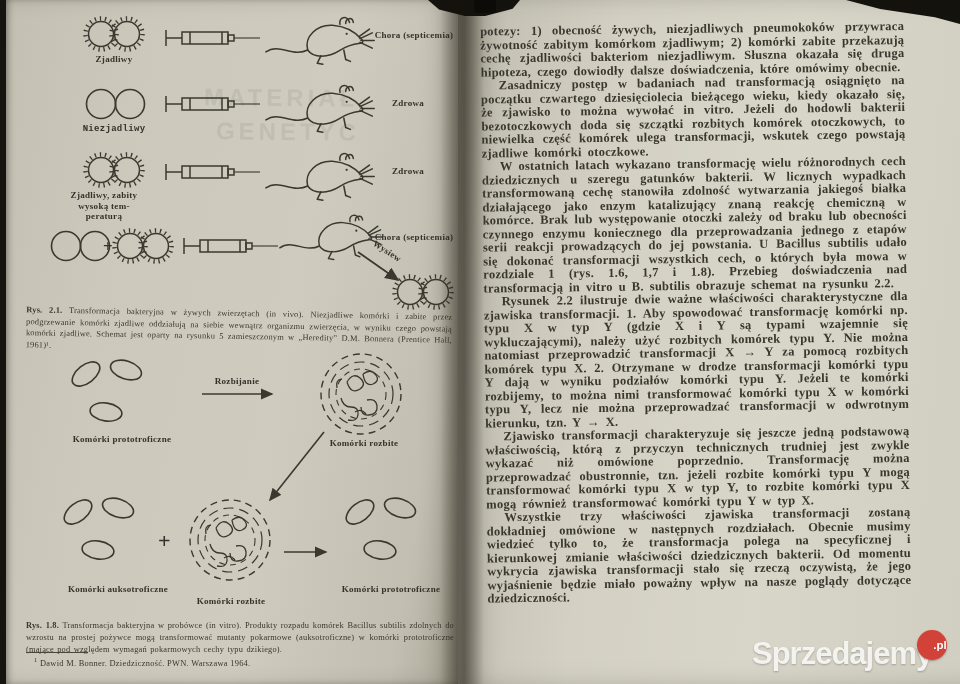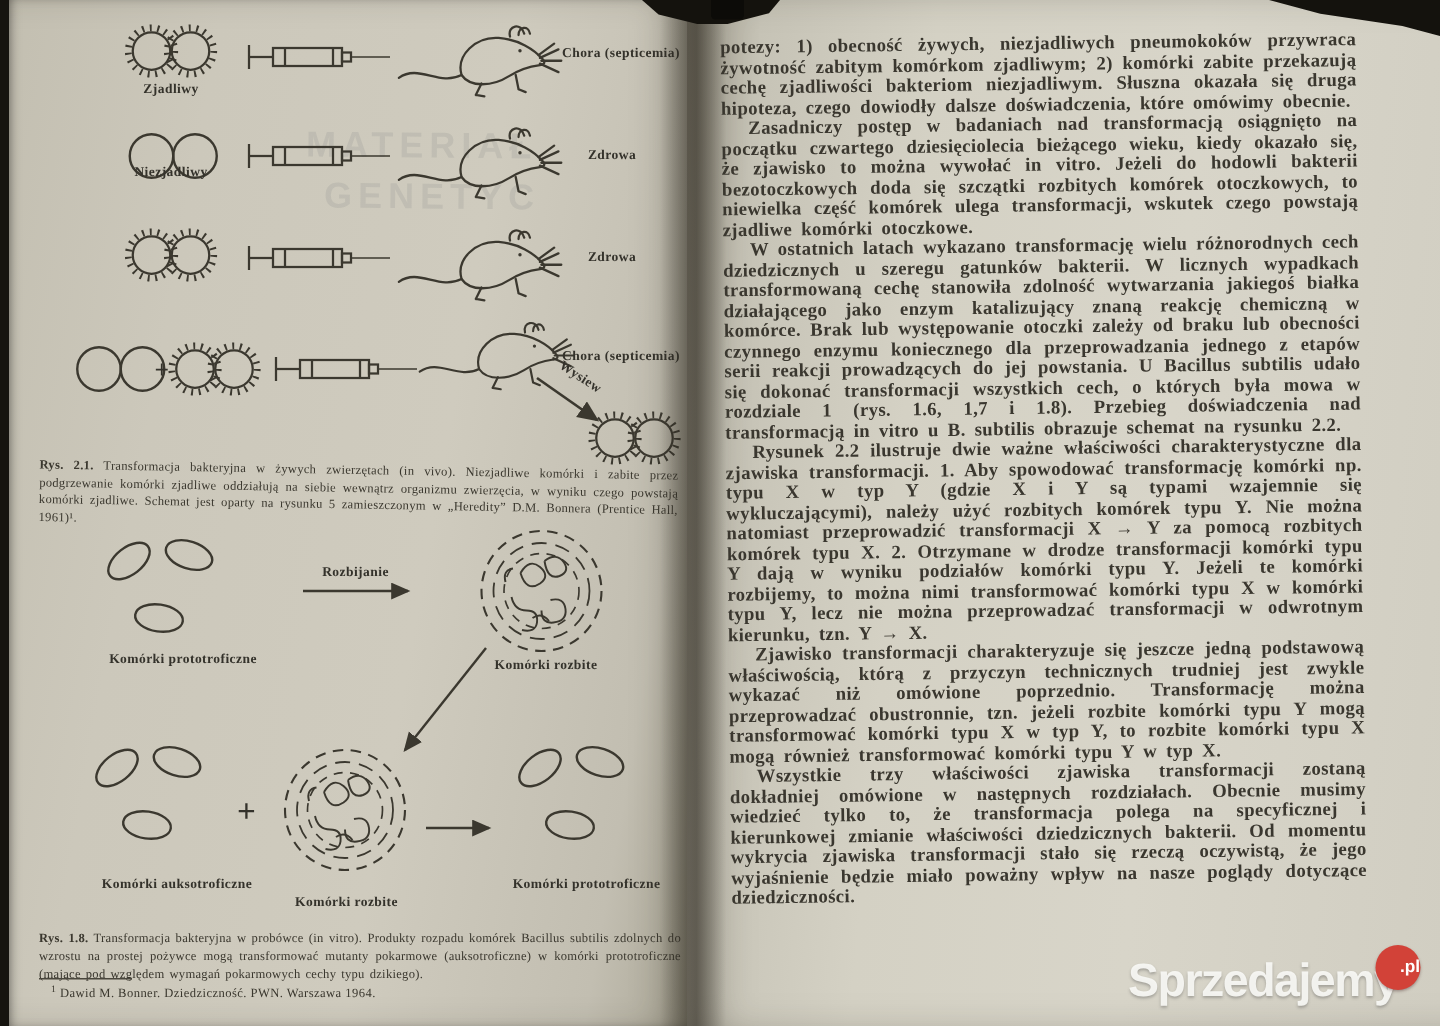--- a/index.html
+++ b/index.html
@@ -136,22 +136,27 @@
       <line x1="318" y1="432" x2="264" y2="500" stroke="#3b382f" stroke-width="1.6" marker-end="url(#arr)"></line>
 
       <use href="#cells3" transform="translate(72,512)"></use>
       <use href="#blob" transform="translate(224,540)"></use>
       <line x1="278" y1="552" x2="320" y2="552" stroke="#3b382f" stroke-width="1.6" marker-end="url(#arr)"></line>
       <use href="#cells3" transform="translate(354,512)"></use>
     </svg>
 
     <div class="dlabel" style="left:72px;top:54px;width:72px;">Zjadliwy</div>
     <div class="dlabel" style="left:366px;top:30px;width:84px;">Chora (septicemia)</div>
-    <div class="dlabel" style="left:72px;top:109px;width:72px;">Niezjadliwy</div>
+    <div class="dlabel" style="left:72px;top:124px;width:72px;font-family:Liberation Mono, monospace;">Niezjadliwy</div>
     <div class="dlabel" style="left:372px;top:98px;width:60px;">Zdrowa</div>
+    <div class="dlabel" style="left:46px;top:190px;width:104px;">
+      <span style="display:block">Zjadliwy, zabity</span>
+      <span style="display:block">wysoką tem-</span>
+      <span style="display:block">peraturą</span>
+    </div>
     <div class="dlabel" style="left:372px;top:166px;width:60px;">Zdrowa</div>
     <span class="plus-sign" style="left:97px;top:237px;">+</span>
     <div class="dlabel" style="left:366px;top:232px;width:84px;">Chora (septicemia)</div>
     <div class="dlabel" style="left:352px;top:246px;width:58px;transform:rotate(33deg);">Wysiew</div>
 
     <p class="caption" style="left:20px;top:300px;width:426px;transform:rotate(1deg);">
       <span class="cap-label">Rys. 2.1.</span>
       <span>Transformacja bakteryjna w żywych zwierzętach (in vivo). Niezjadliwe komórki i zabite przez podgrzewanie komórki zjadliwe oddziałują na siebie wewnątrz organizmu zwierzęcia, w wyniku czego powstają komórki zjadliwe. Schemat jest oparty na rysunku 5 zamieszczonym w „Heredity” D.M. Bonnera (Prentice Hall, 1961)¹.</span>
     </p>
 

